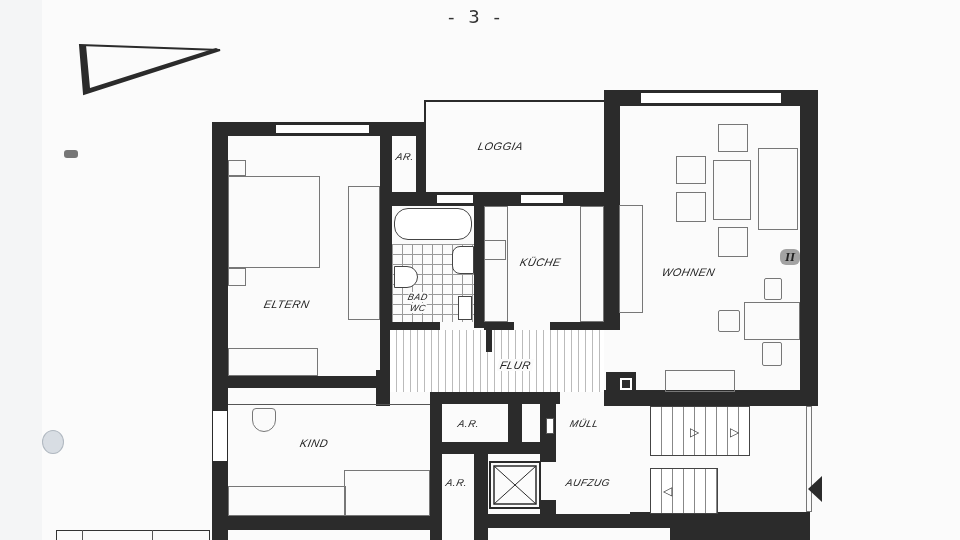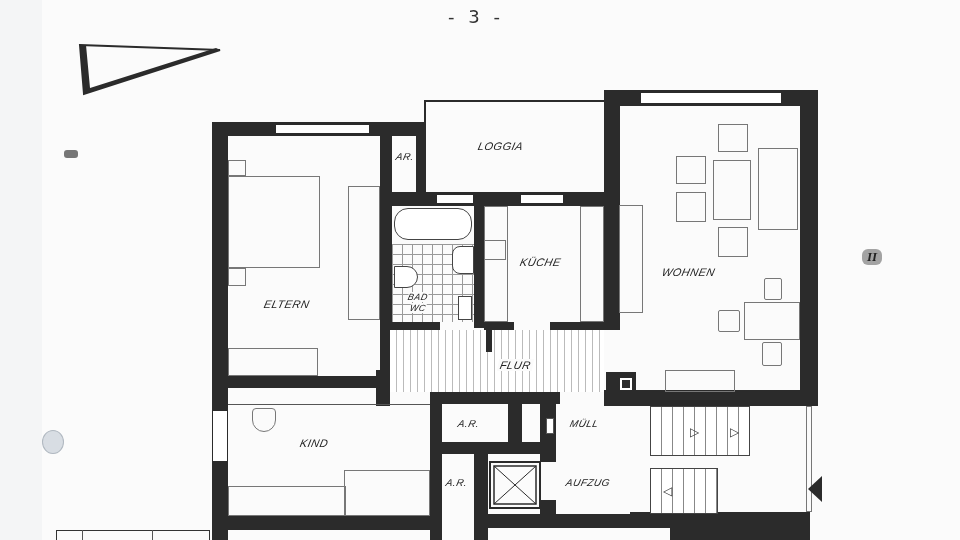--- a/index.html
+++ b/index.html
@@ -5,21 +5,21 @@
   html,body{margin:0;padding:0;}
   body{width:960px;height:540px;overflow:hidden;background:#fdfdfd;position:relative;font-family:"Liberation Sans",sans-serif;}
   .page{position:absolute;left:0;top:0;width:960px;height:540px;background:#fbfbfb;}
   .page::before{content:"";position:absolute;left:0;top:0;width:42px;height:540px;background:#f4f5f6;}
   .wall{position:absolute;background:#2b2b2b;}
   .thin{position:absolute;border:1px solid #555;box-sizing:border-box;}
   .win{position:absolute;background:#fff;border:1px solid #2b2b2b;box-sizing:border-box;}
   .hatch{position:absolute;background:repeating-linear-gradient(90deg,#fff 0,#fff 6px,#bbb 6px,#bbb 7px);}
   .lbl{position:absolute;font-family:"Liberation Sans",sans-serif;font-style:italic;font-size:11px;letter-spacing:0.5px;color:#222;transform:skewX(-12deg);white-space:nowrap;}
   .pnum{position:absolute;left:448px;top:6px;font-size:18px;color:#333;letter-spacing:4px;font-family:"DejaVu Sans",sans-serif;}
-  .mark{position:absolute;left:862px;top:249px;padding:0 5px;font-family:"Liberation Serif",serif;font-weight:bold;font-style:italic;font-size:13px;color:#222;background:#a3a3a3;border-radius:6px;}
+  .mark{position:absolute;left:780px;top:249px;padding:0 5px;font-family:"Liberation Serif",serif;font-weight:bold;font-style:italic;font-size:13px;color:#222;background:#a3a3a3;border-radius:6px;}
   .furn{position:absolute;border:1.5px solid #777;box-sizing:border-box;background:transparent;}
   .tiles{position:absolute;background-image:linear-gradient(#999 1px,transparent 1px),linear-gradient(90deg,#999 1px,transparent 1px);background-size:10px 10px;}
   .stairs{position:absolute;border:1.5px solid #444;box-sizing:border-box;background:repeating-linear-gradient(90deg,#fff 0,#fff 10px,#888 10px,#888 11px);}
   .hole{position:absolute;left:42px;top:430px;width:20px;height:22px;border-radius:50%;background:#d8dde3;border:1px solid #b0b8c0;}
 </style>
 </head>
 <body>
 
 <div class="page">
 

